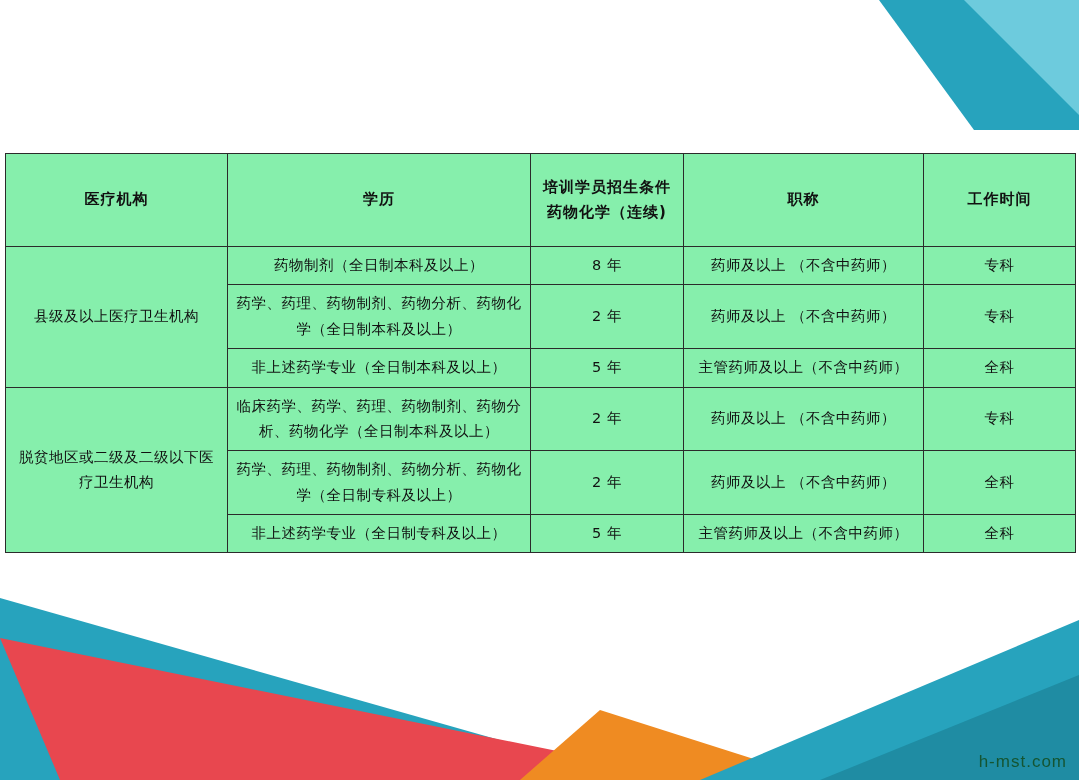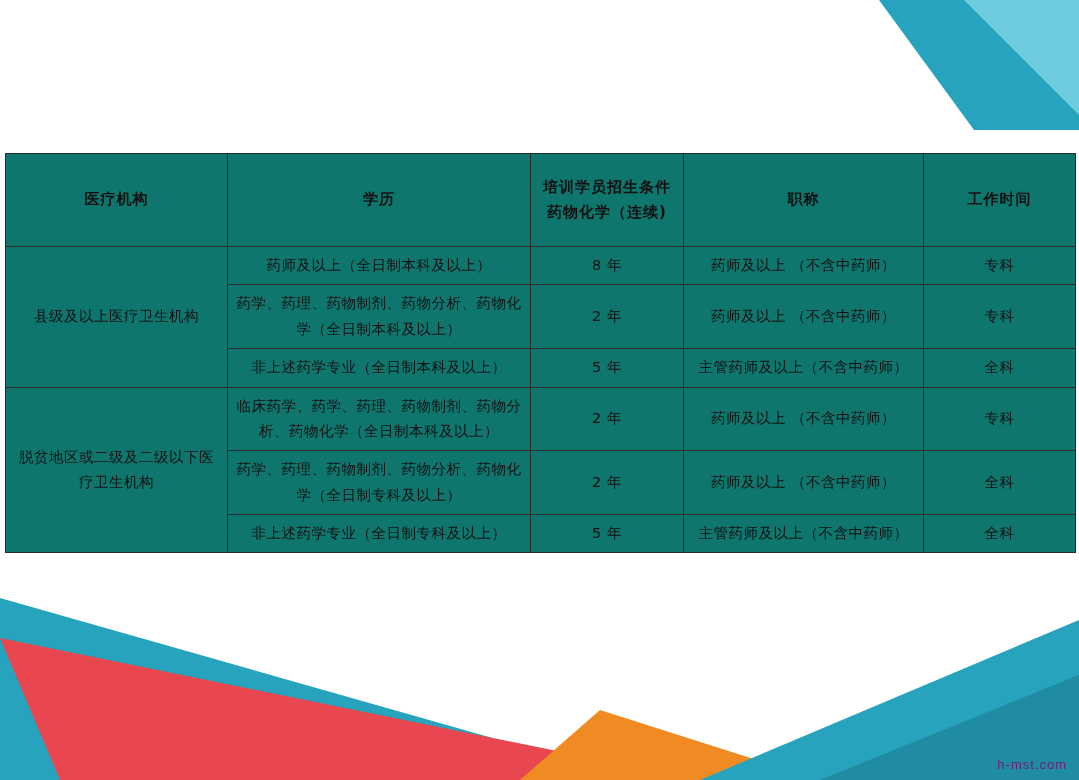--- a/index.html
+++ b/index.html
@@ -47,21 +47,21 @@
   #table-wrap {
     position: absolute;
     left: 5px;
     top: 153px;
     width: 1070px;
   }
   table.adm {
     border-collapse: collapse;
     width: 1070px;
     table-layout: fixed;
-    background: #0f766e;
+    background: #86efac;
   }
   table.adm th, table.adm td {
     border: 1px solid #2b2b2b;
     text-align: center;
     vertical-align: middle;
     color: #111;
     font-family: "DejaVu Sans", "Liberation Sans", sans-serif;
   }
   table.adm th {
     font-size: 15px;
@@ -96,22 +96,22 @@
   .col-years { width: 153px; }
   .col-title { width: 240px; }
   .col-major { width: 152px; }
 
   
   #watermark {
     position: absolute;
     right: 12px;
     bottom: 8px;
     font-family: "Liberation Sans", sans-serif;
-    font-size: 13px;
-    color: #701a75;
+    font-size: 17px;
+    color: #14532d;
     letter-spacing: 1px;
     opacity: 0.95;
   }
 </style>
 </head>
 <body>
 
 <div id="page">
 
   <svg id="deco-top-right" class="deco" viewBox="0 0 340 130" preserveAspectRatio="none">
@@ -147,21 +147,21 @@
             <div>药物化学（连续)</div>
           </th>
           <th>职称</th>
           <th>工作时间</th>
         </tr>
       </thead>
       <tbody>
 
         <tr>
           <td class="org" rowspan="3">县级及以上医疗卫生机构</td>
-          <td class="edu">药师及以上（全日制本科及以上）</td>
+          <td class="edu">药物制剂（全日制本科及以上）</td>
           <td class="years">8 年</td>
           <td class="title-col">药师及以上 （不含中药师）</td>
           <td class="major">专科</td>
         </tr>
         <tr>
           <td class="edu">药学、药理、药物制剂、药物分析、药物化学（全日制本科及以上）</td>
           <td class="years">2 年</td>
           <td class="title-col">药师及以上 （不含中药师）</td>
           <td class="major">专科</td>
         </tr>

